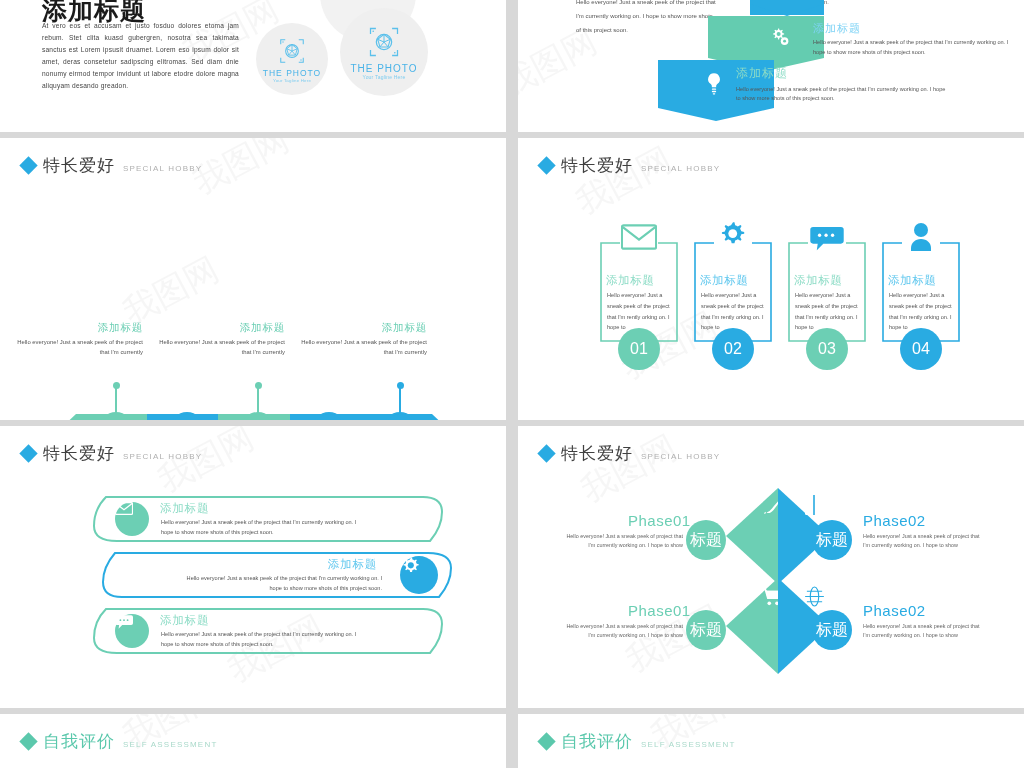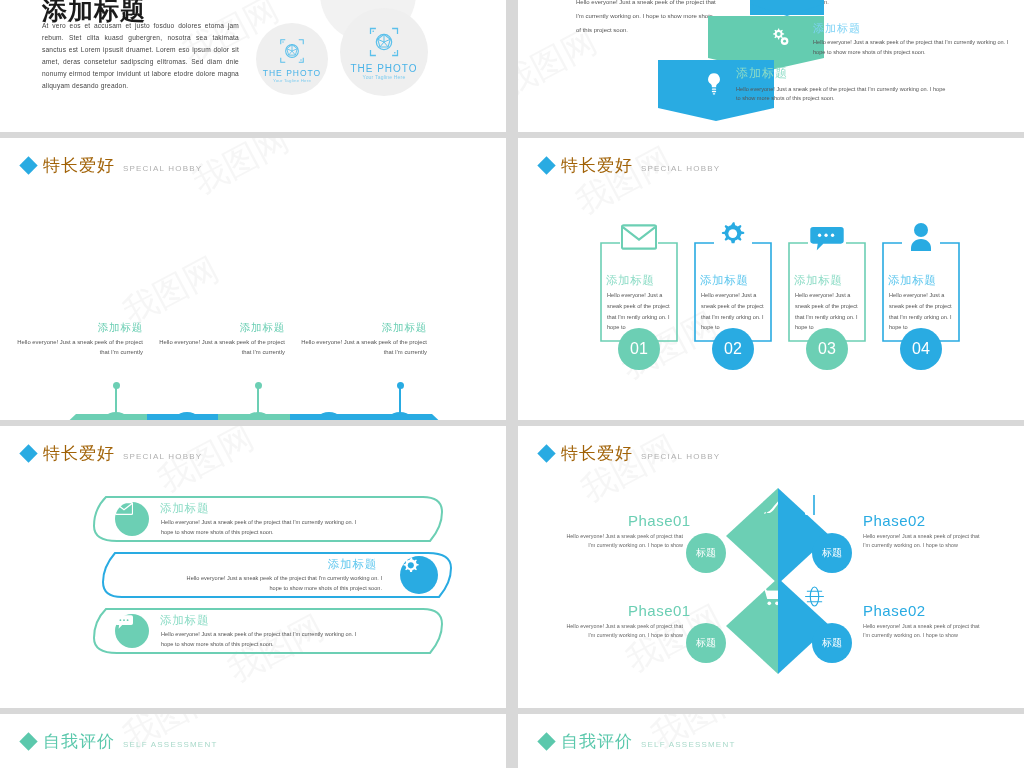--- a/index.html
+++ b/index.html
@@ -20,21 +20,21 @@
   .panel {
     background:#ffffff;
     position:relative;
     overflow:hidden;
   }
 
   
   .sec-head { position:absolute; left:22px; top:16px; display:flex; align-items:baseline; gap:8px; }
   .diamond { width:13px; height:13px; background:#29abe2; transform:rotate(45deg); display:inline-block; position:relative; top:1px;}
   .diamond.green { background:#5bc8ac; }
-  .sec-cn { font-size:17px; color:#a16207; letter-spacing:1px; font-weight:400; }
+  .sec-cn { font-size:17px; color:#404040; letter-spacing:1px; font-weight:400; }
   .sec-cn.green { color:#5bc8ac; }
   .sec-en { font-size:8px; color:#b0b0b0; letter-spacing:1.2px; }
   .sec-en.green { color:#a9d9ca; }
 
   
   .wm { position:absolute; opacity:.07; pointer-events:none; user-select:none;
         font-size:34px; color:#888; transform:rotate(-28deg); white-space:nowrap;
         font-family:"DejaVu Sans",sans-serif; }
 
   
@@ -99,21 +99,21 @@
              display:flex; align-items:center; justify-content:center; top:6px; }
   .pill-h { position:absolute; font-size:11.5px; letter-spacing:.8px; top:5px; }
   .pill-p { position:absolute; font-size:5.6px; line-height:1.7; color:#555; top:22px; width:205px; }
 
   
   .ph-row { position:absolute; left:0; width:506px; height:96px; }
   .tri { position:absolute; width:0; height:0; }
   .tri-l { border-top:48px solid transparent; border-bottom:48px solid transparent; border-right:52px solid #6ccfb4; }
   .tri-r { border-top:48px solid transparent; border-bottom:48px solid transparent; border-left:52px solid #29abe2; }
   .ph-circ { position:absolute; width:40px; height:40px; border-radius:50%;
-             display:flex; align-items:center; justify-content:center; color:#fff; font-size:10px; top:45px; }
+             display:flex; align-items:center; justify-content:center; color:#fff; font-size:16px; top:32px; }
   .ph-name { position:absolute; font-size:15px; letter-spacing:.5px; top:24px; }
   .ph-p { position:absolute; font-size:5.4px; line-height:1.6; color:#666; top:44px; width:120px; }
   .ic-wh { fill:#fff; }
 </style>
 </head>
 <body>
 
 <div class="grid">
 
   <div class="panel">

